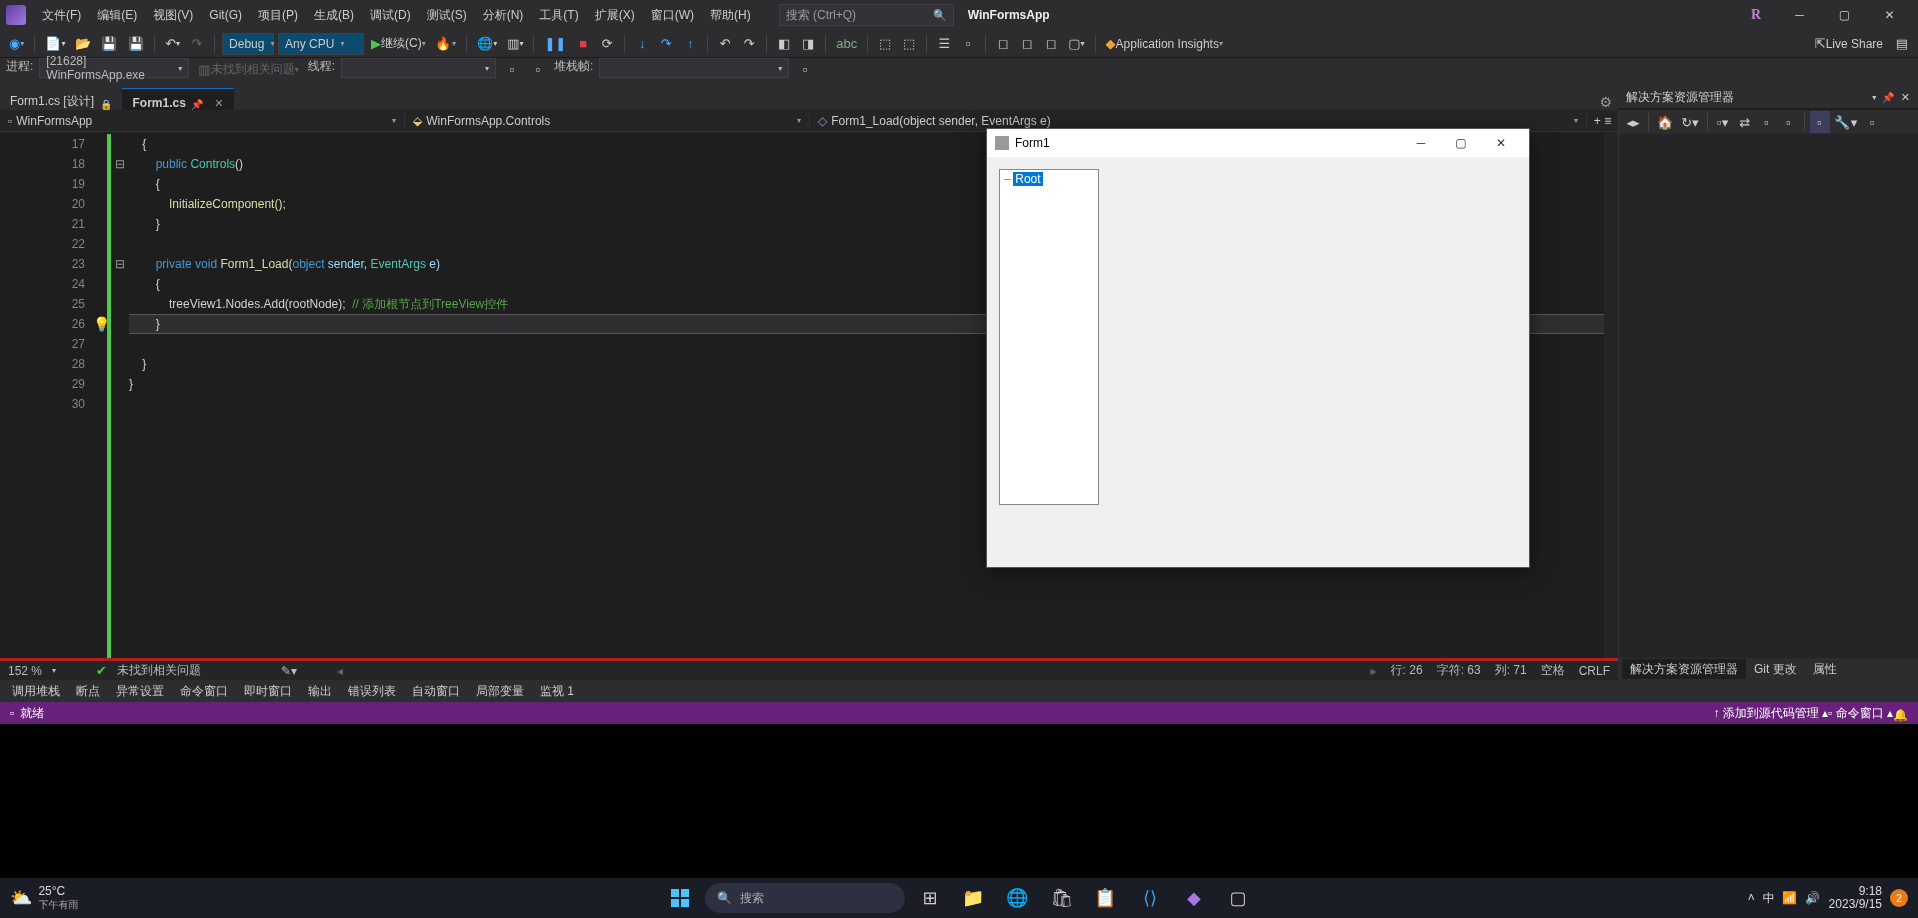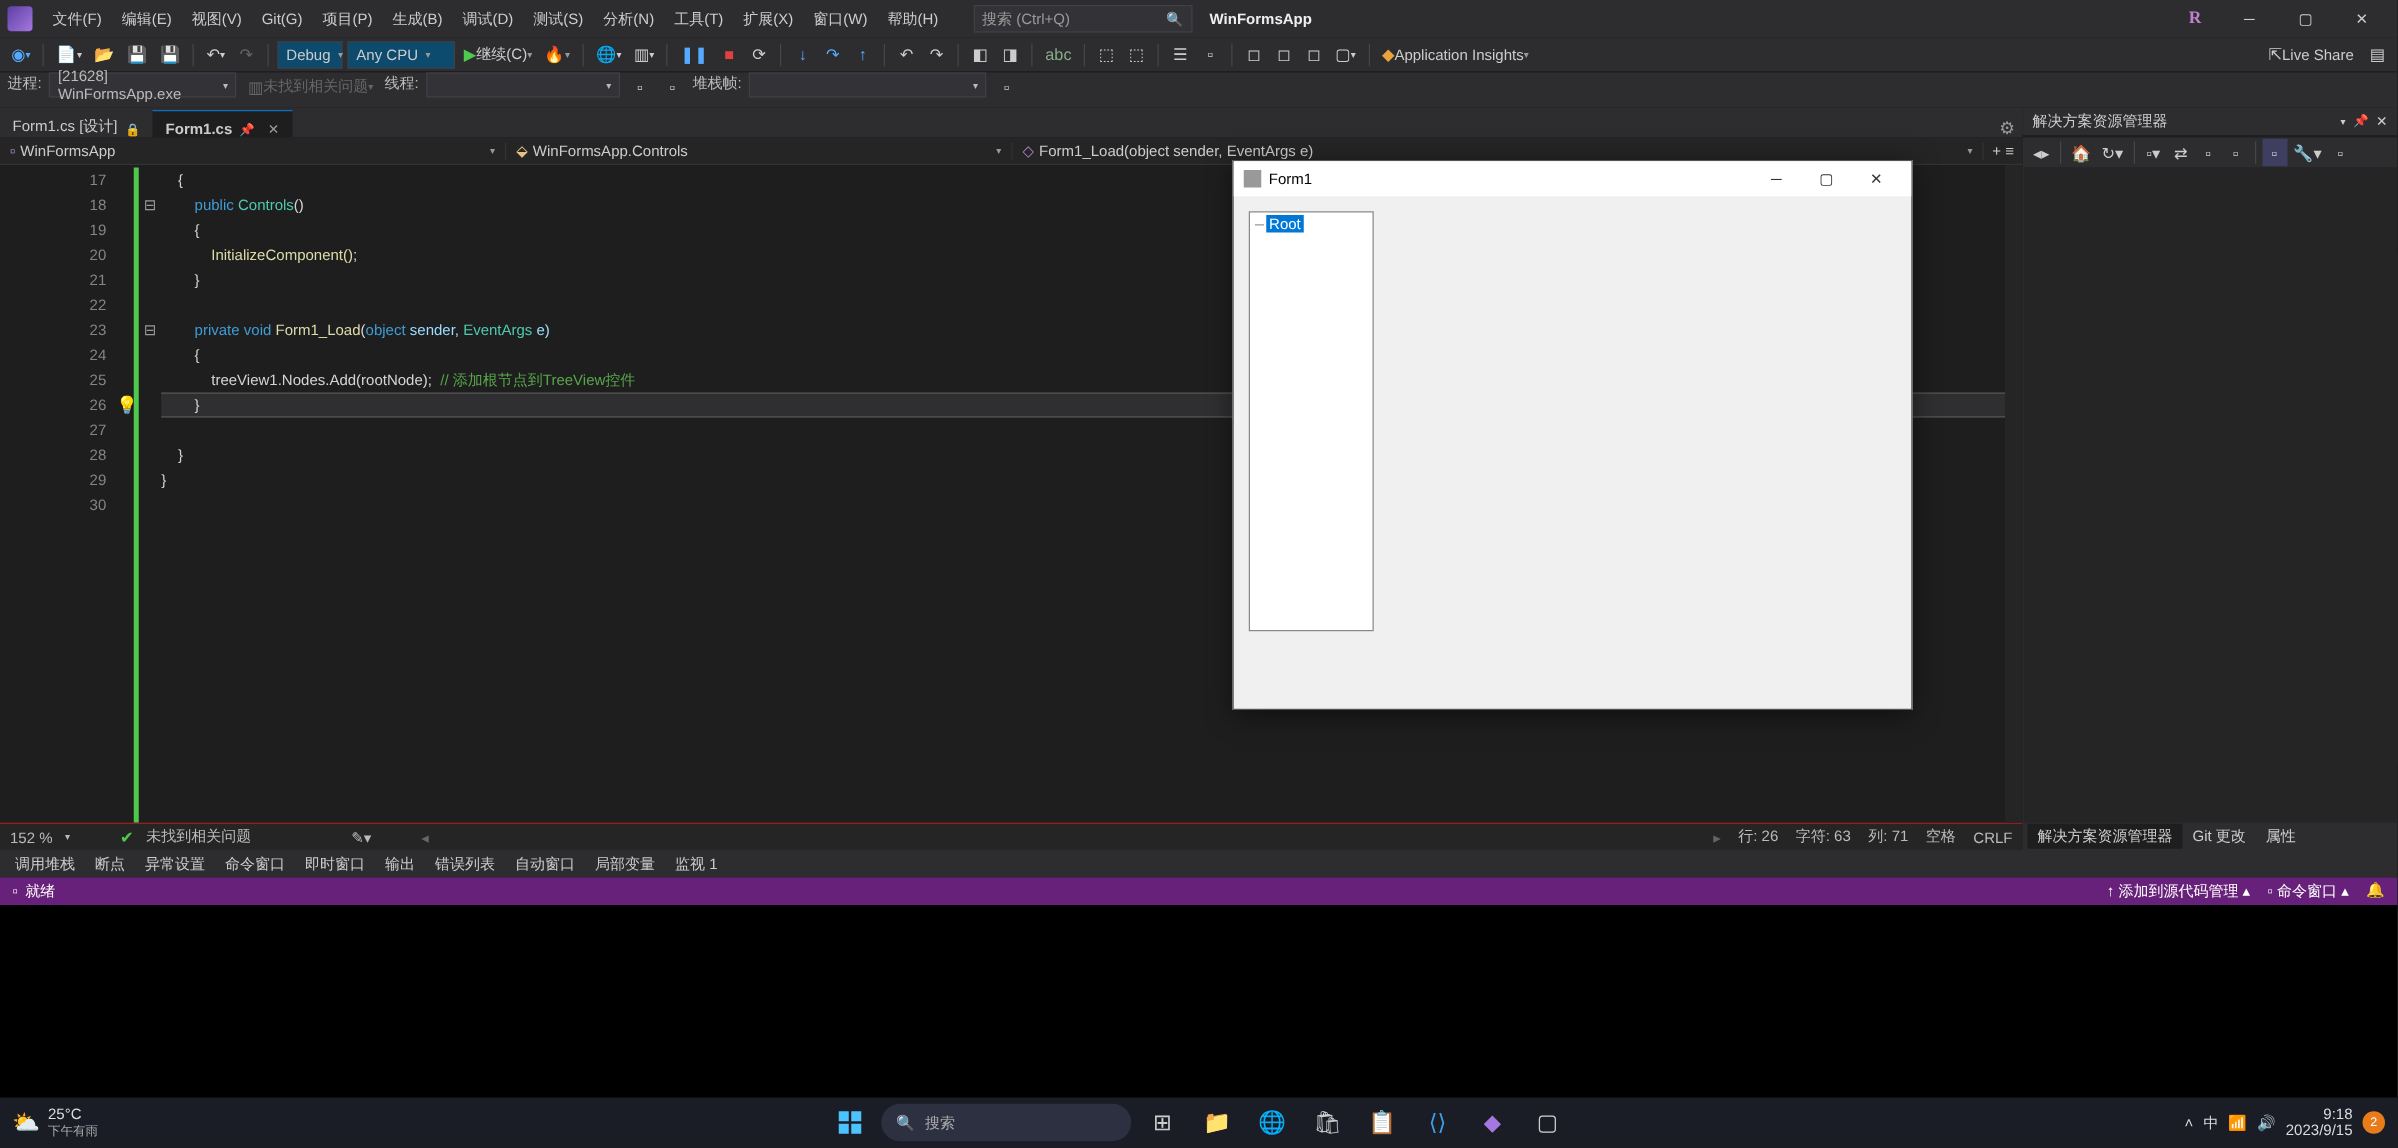--- a/index.html
+++ b/index.html
@@ -55,29 +55,29 @@
 .method{color:#dcdcaa}
 .highlight-line{position:absolute;left:0;right:0;height:20px;background:rgba(80,80,85,0.35);border-top:1px solid #555;border-bottom:1px solid #555;top:182px;z-index:0}
 .map-scroll{width:14px;background:#252526}
 .solution-panel{width:300px;background:#252526;display:flex;flex-direction:column;border-left:1px solid #333}
 .panel-header{height:22px;background:#2d2d30;display:flex;align-items:center;padding:0 8px;font-size:11px}
 .panel-header .caret{margin-left:auto;font-size:8px}
 .panel-header .pin{margin-left:6px;font-size:10px}
 .panel-header .x{margin-left:6px;font-size:11px}
 .panel-toolbar{height:24px;background:#2d2d30;display:flex;align-items:center;padding:0 4px;gap:2px}
 .panel-content{flex:1;background:#252526}
-.editor-status{height:22px;background:#252526;display:flex;align-items:center;padding:0 8px;font-size:11px;color:#bbb;gap:3px;border-top:1px solid #b91c1c}
+.editor-status{height:22px;background:#252526;display:flex;align-items:center;padding:0 8px;font-size:11px;color:#bbb;gap:3px;border-top:3px solid #b91c1c}
 .editor-status .left-group{display:flex;align-items:center;gap:10px}
 .editor-status .right-group{margin-left:auto;display:flex;align-items:center;gap:14px}
 .issue-ok{color:#4ec94e;font-size:13px}
 .tool-tabs{height:22px;background:#2d2d30;display:flex;align-items:center;padding:0 4px;gap:0;font-size:11px}
 .tool-tab{padding:0 8px;height:20px;display:flex;align-items:center;cursor:pointer}
 .panel-tabs{display:flex;height:22px;background:#2d2d30;padding:0 4px;font-size:11px}
 .status-bar{height:22px;background:#68217a;display:flex;align-items:center;padding:0 10px;color:#fff;font-size:11px}
-.status-bar .right{margin-left:auto;display:flex;align-items:flex-start;gap:14px}
+.status-bar .right{margin-left:auto;display:flex;align-items:flex-end;}
 .taskbar{height:40px;background:#1a1c26;display:flex;align-items:center;padding:0 10px;position:absolute;bottom:0;left:0;right:0}
 .tb-weather{display:flex;align-items:center;gap:6px;color:#ddd}
 .tb-center{position:absolute;left:50%;transform:translateX(-50%);display:flex;align-items:center;gap:6px}
 .tb-search{width:200px;height:30px;background:#2d3040;border-radius:15px;display:flex;align-items:center;padding:0 12px;color:#aaa;gap:8px}
 .tb-icon{width:38px;height:38px;display:flex;align-items:center;justify-content:center;border-radius:4px;font-size:18px}
 .tb-right{margin-left:auto;display:flex;align-items:center;gap:8px;color:#ddd;font-size:11px}
 .tb-clock{text-align:right;line-height:13px}
 .notif{width:18px;height:18px;background:#e87c1a;border-radius:50%;display:flex;align-items:center;justify-content:center;color:#fff;font-size:10px}
 
 .form-window{position:absolute;left:986px;top:128px;width:544px;height:440px;background:#f0f0f0;border:1px solid #555;box-shadow:0 4px 20px rgba(0,0,0,0.5);z-index:100}

